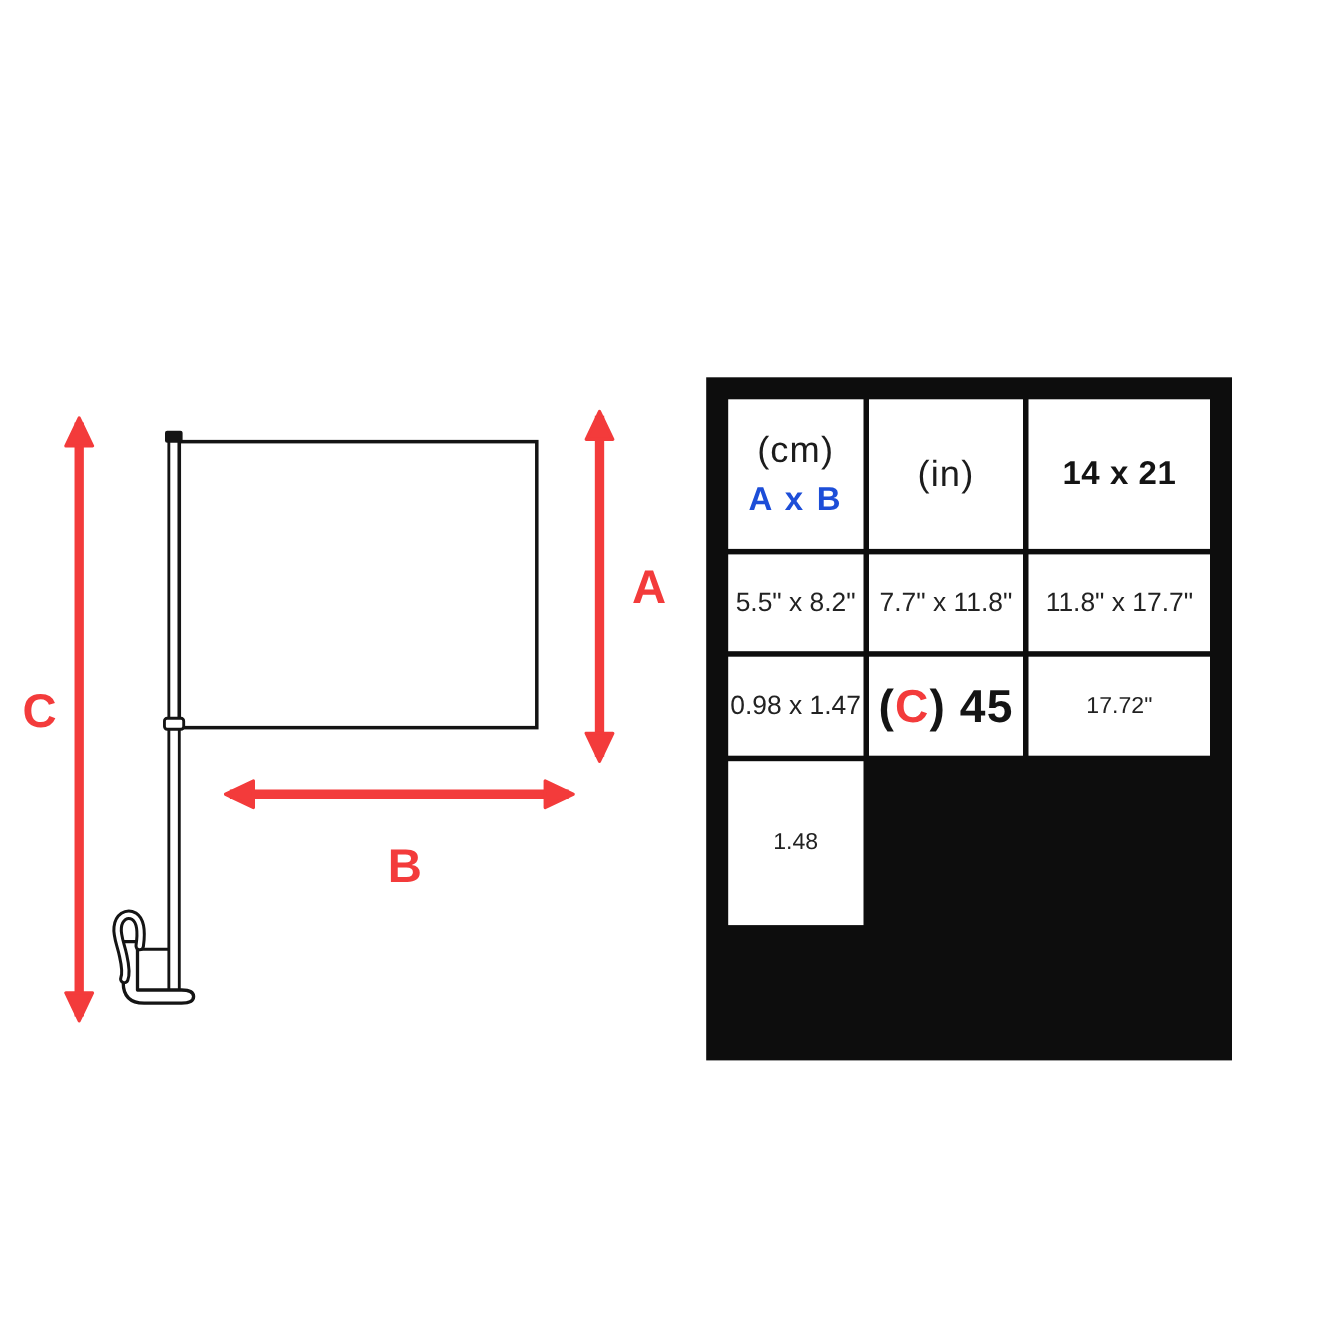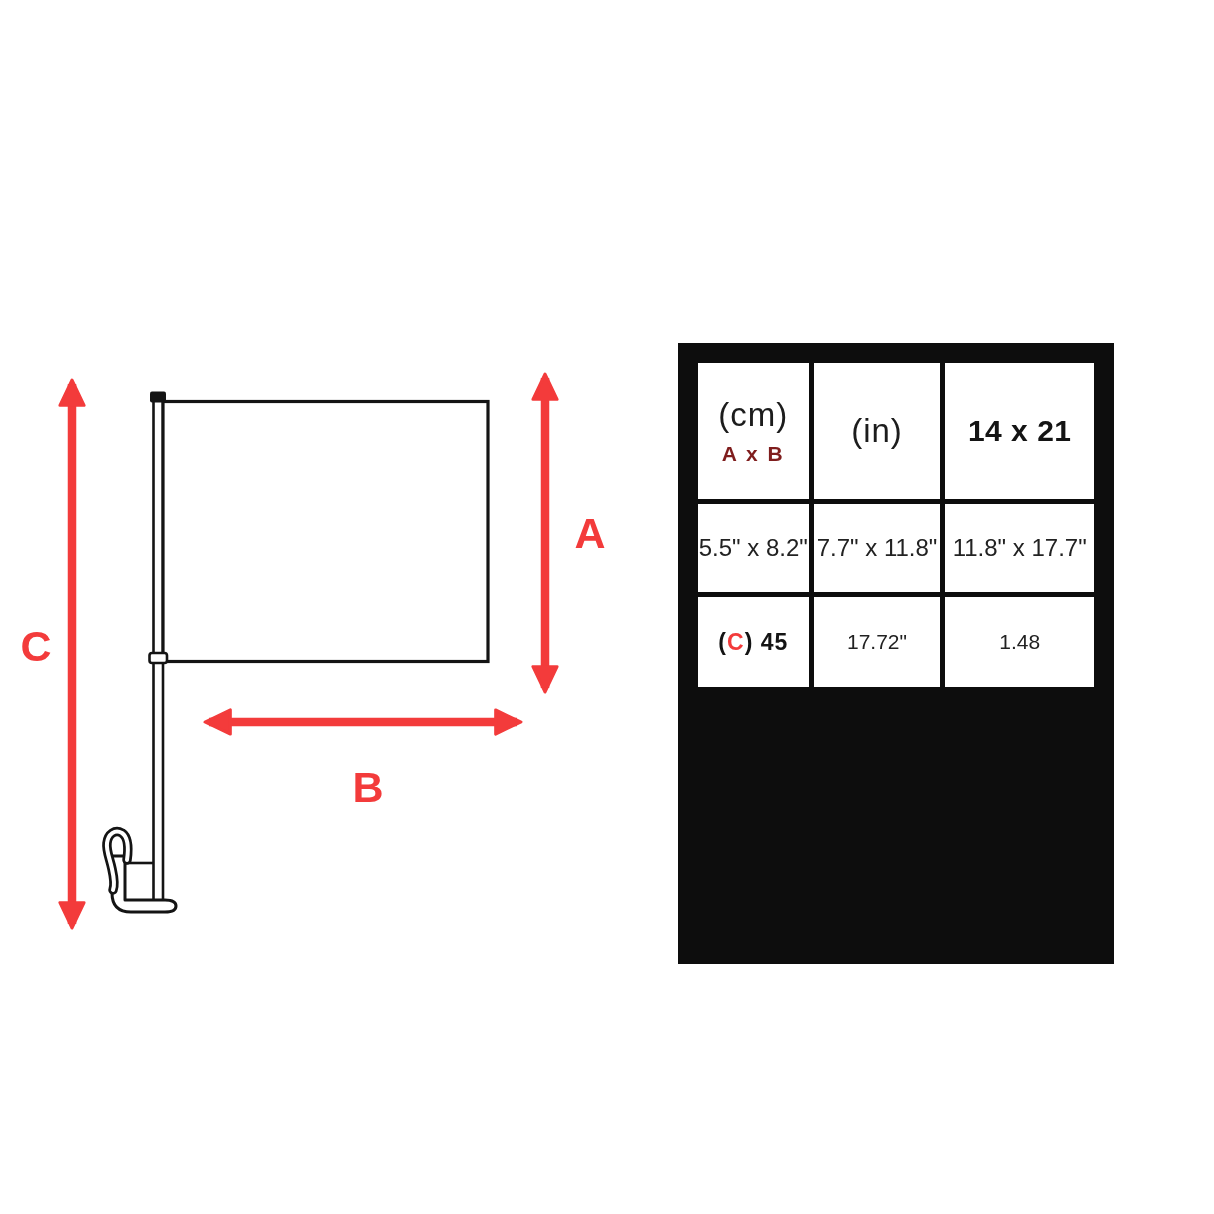--- a/index.html
+++ b/index.html
@@ -25,71 +25,70 @@
     font-family: "Liberation Sans", sans-serif;
     font-weight: bold;
     font-size: 43px;
     fill: #f33b3b;
   }
   
   .size-table {
     position: absolute;
     left: 642px;
     top: 343px;
-    width: 436px;
+    width: 478px;
     height: 621px;
     background: #0d0d0d;
     padding: 20px;
     box-sizing: border-box;
     display: grid;
     grid-template-columns: 137fr 157fr 184fr;
     grid-template-rows: 150fr 98fr 100fr 164fr 109fr;
     gap: 5px;
-    margin-left: 36px;
   }
   .cell {
     background: #ffffff;
     display: flex;
     flex-direction: column;
     align-items: center;
     justify-content: center;
     text-align: center;
     line-height: 1.25;
   }
   .hdr-unit {
     font-size: 33px;
     font-weight: 400;
     letter-spacing: 1px;
     color: #1c1c1c;
   }
   .hdr-sub {
-    font-size: 21px;
+    font-size: 30px;
     font-weight: bold;
     letter-spacing: 2px;
-    color: #7f1d1d;
+    color: #1d4ed8;
     margin-top: 6px;
   }
   .row-label {
     font-size: 30px;
     font-weight: bold;
     letter-spacing: 0.5px;
     color: #141414;
   }
   .row-val {
     font-size: 24px;
     font-weight: 400;
     color: #222222;
   }
   .row-val-sm {
     font-size: 21px;
     font-weight: 400;
     color: #222222;
   }
   .c-label {
-    font-size: 23px;
+    font-size: 42px;
     font-weight: bold;
     color: #141414;
     letter-spacing: 1px;
   }
   .c-label .red-c {
     color: #f33b3b;
   }
 </style>
 </head>
 <body>
@@ -149,20 +148,23 @@
       <span class="row-val">5.5" x 8.2"</span>
     </div>
 
     <div class="cell">
       <span class="row-val">7.7" x 11.8"</span>
     </div>
 
     <div class="cell">
       <span class="row-val">11.8" x 17.7"</span>
     </div>
+    <div class="cell">
+      <span class="row-val">0.98 x 1.47</span>
+    </div>
 
     <div class="cell">
       <span class="c-label"><span>(</span><span class="red-c">C</span><span>) 45</span></span>
     </div>
     <div class="cell">
       <span class="row-val-sm">17.72"</span>
     </div>
     <div class="cell">
       <span class="row-val-sm">1.48</span>
     </div>

